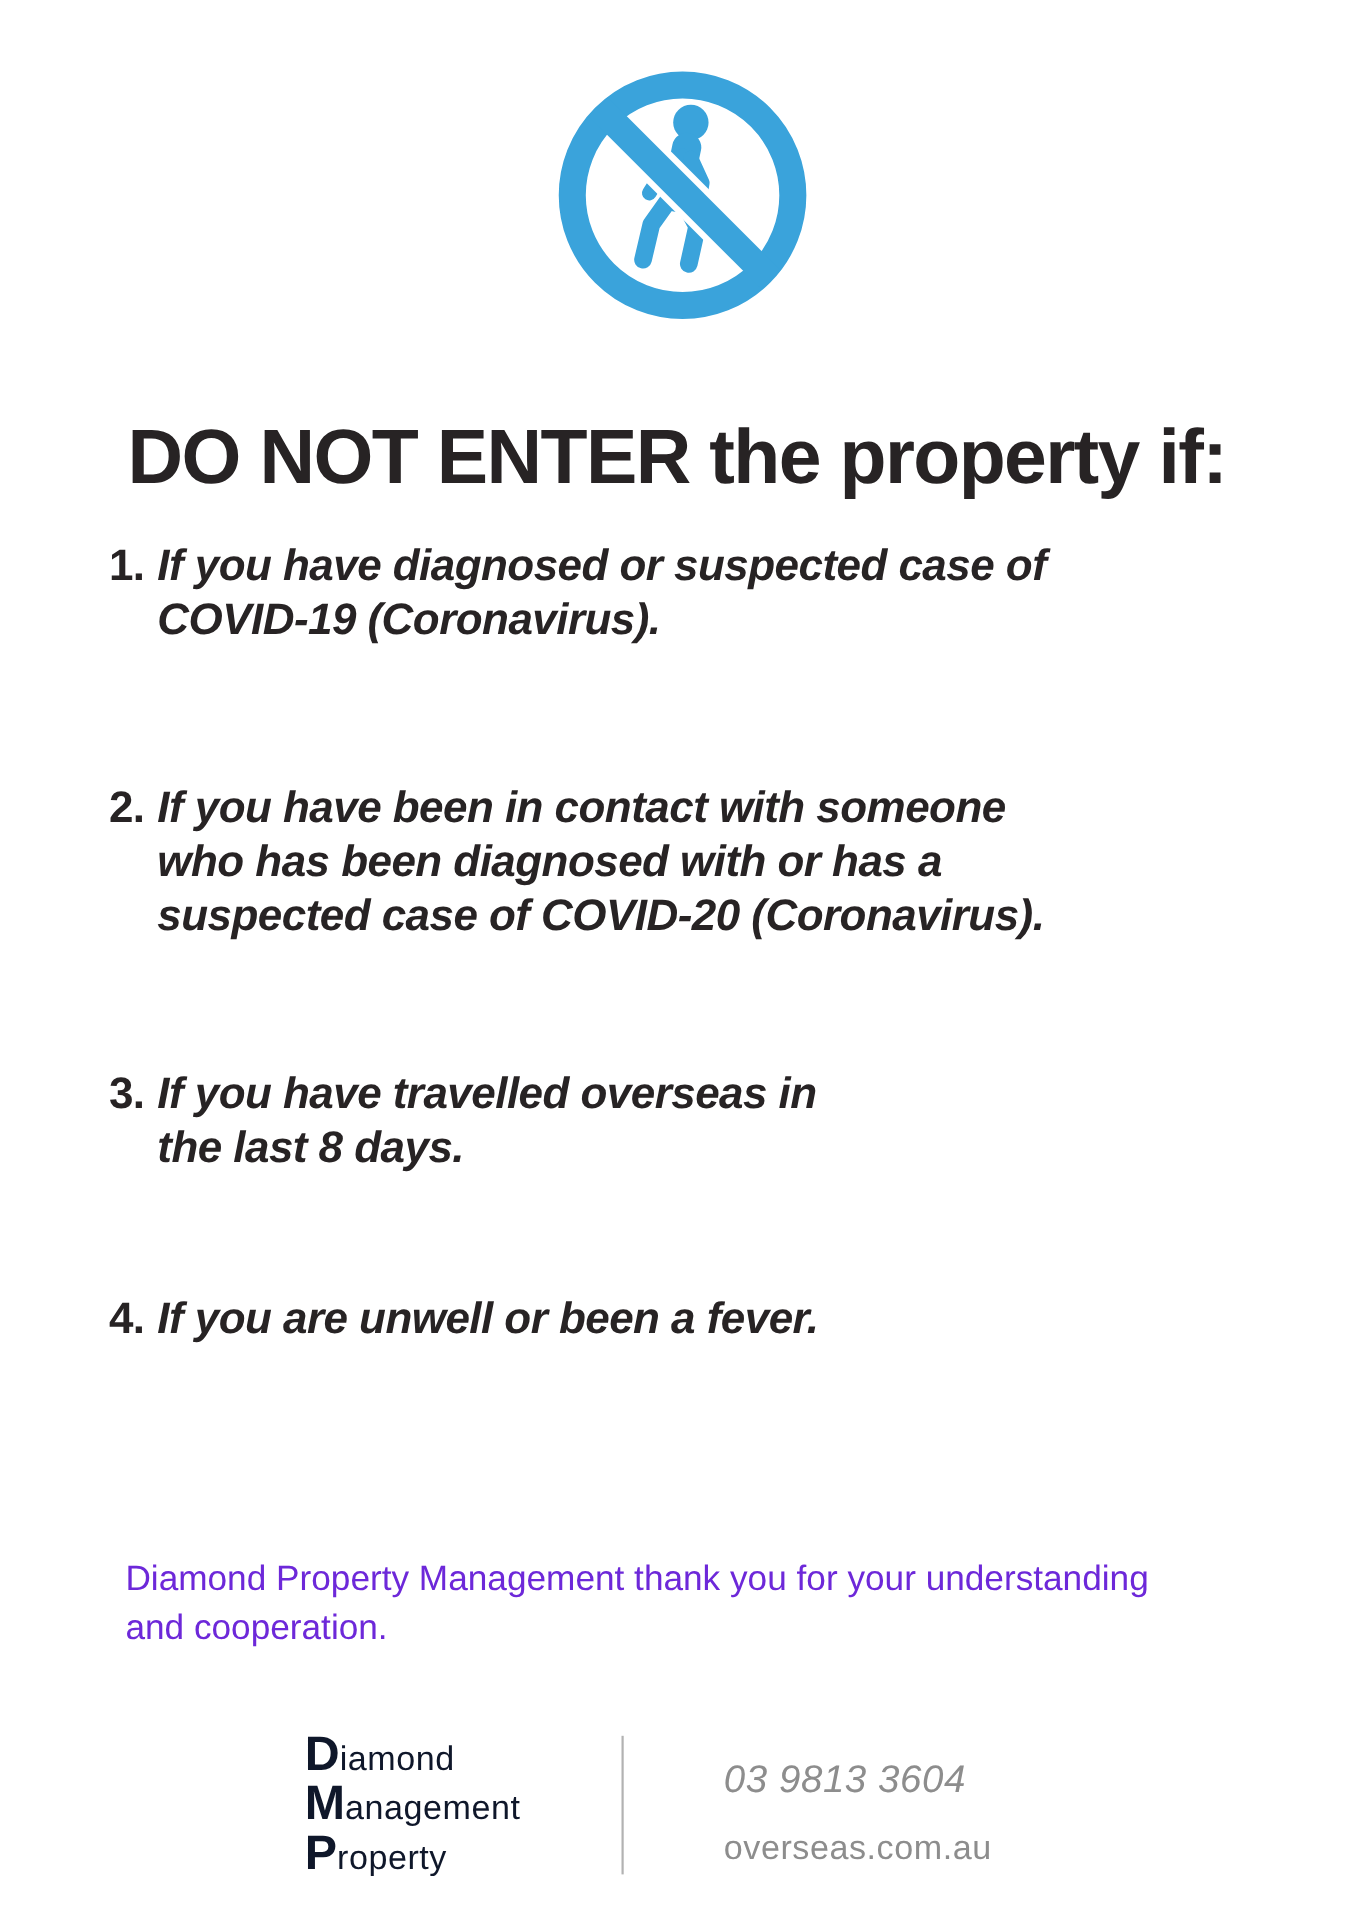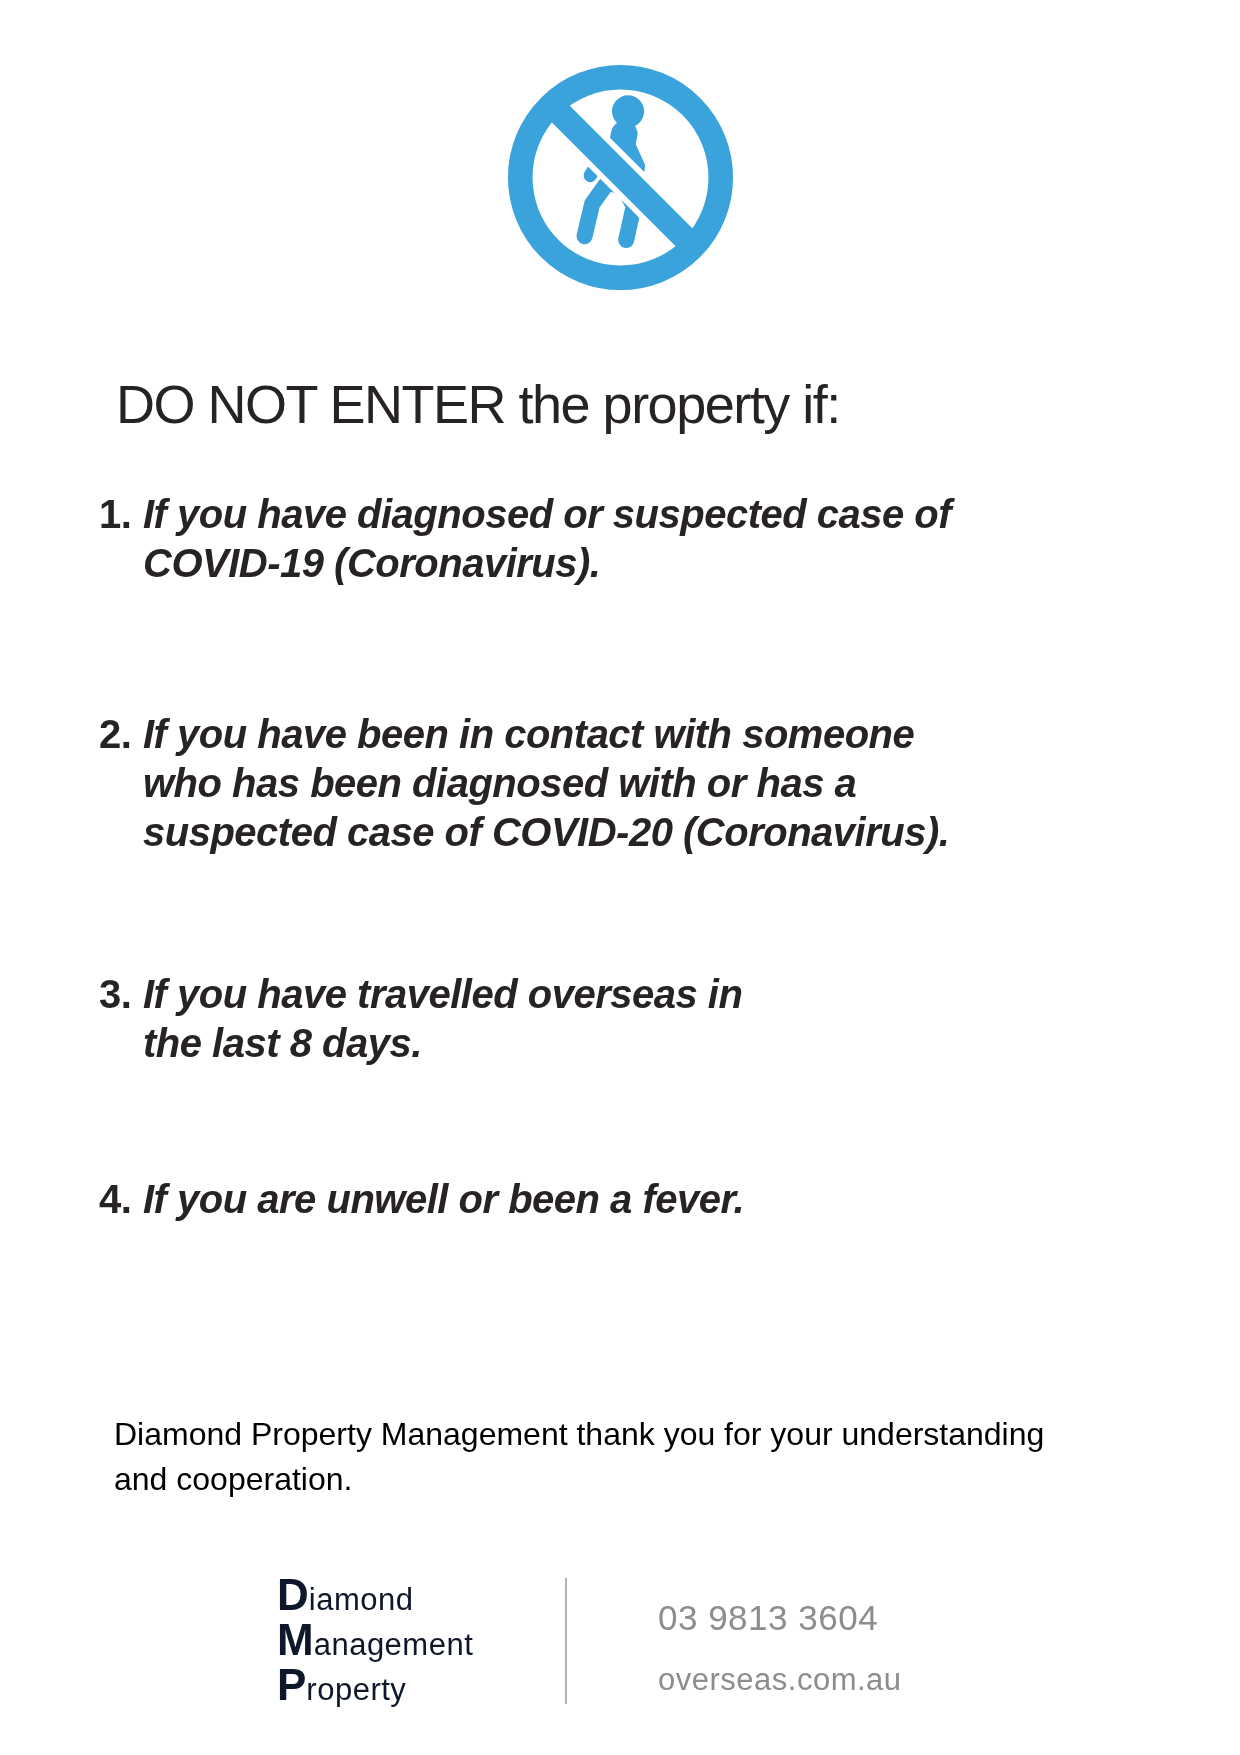--- a/index.html
+++ b/index.html
@@ -23,23 +23,23 @@
     height: 227px;
   }
   .icon-wrap svg { width: 100%; height: 100%; display: block; }
 
   
   .heading {
     position: absolute;
     left: 116px;
     top: 332px;
     width: 1020px;
-    font-size: 54px;
+    font-size: 70px;
     line-height: 72px;
-    font-weight: normal;
+    font-weight: bold;
     letter-spacing: -1.5px;
     color: #272324;
     white-space: nowrap;
   }
 
   
   .rule {
     position: absolute;
     left: 99px;
     display: flex;
@@ -65,21 +65,21 @@
   .rule-4 { top: 1175px; }
 
   
   .closing {
     position: absolute;
     left: 114px;
     top: 1380px;
     font-size: 32px;
     line-height: 45px;
     font-weight: normal;
-    color: #000000;
+    color: #6d28d9;
     white-space: pre-line;
     max-width: 1010px;
   }
 
   
   .footer-logo {
     position: absolute;
     left: 277px;
     top: 1572px;
     color: #0f172a;
@@ -109,20 +109,21 @@
   }
   .footer-phone {
     position: absolute;
     left: 658px;
     top: 1598px;
     font-size: 35px;
     font-weight: normal;
     letter-spacing: 0.5px;
     color: #8d8d8d;
     white-space: nowrap;
+    font-style: italic;
   }
   .footer-site {
     position: absolute;
     left: 658px;
     top: 1662px;
     font-size: 31px;
     font-weight: normal;
     letter-spacing: 0.5px;
     color: #8d8d8d;
     white-space: nowrap;

